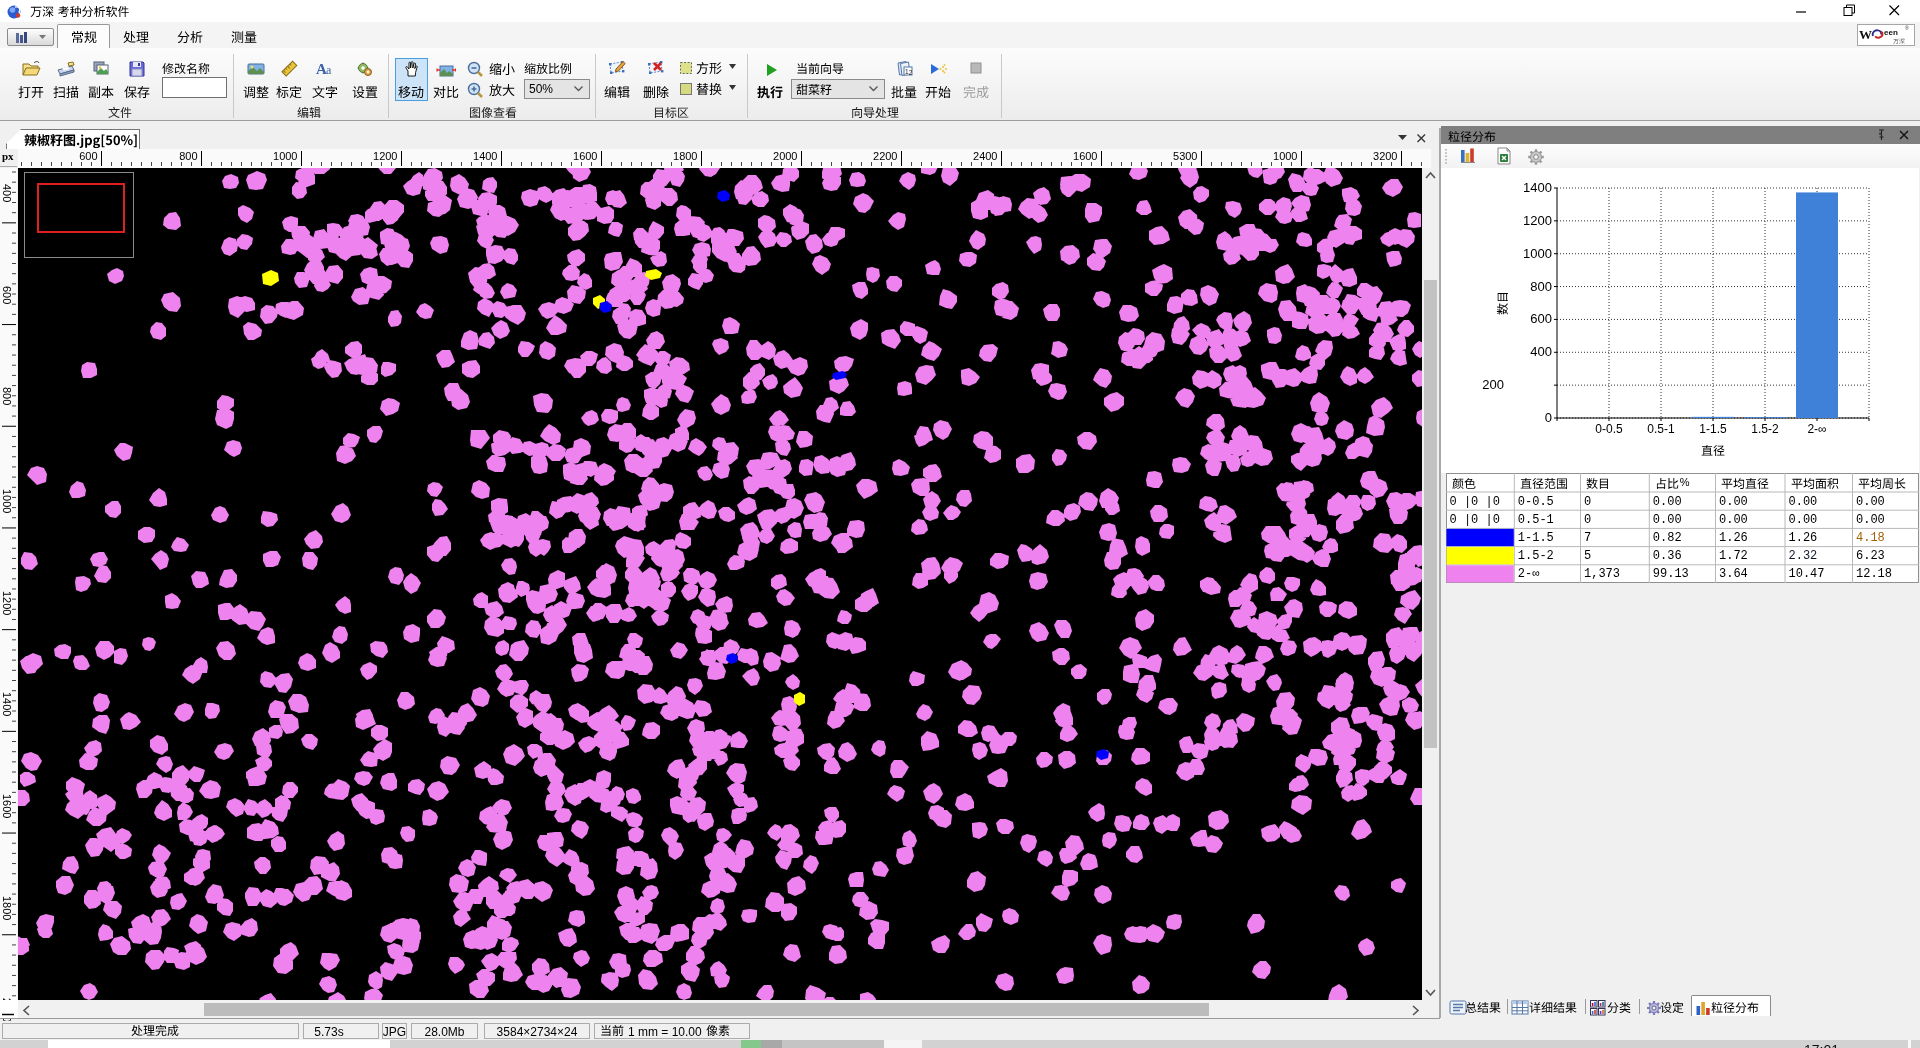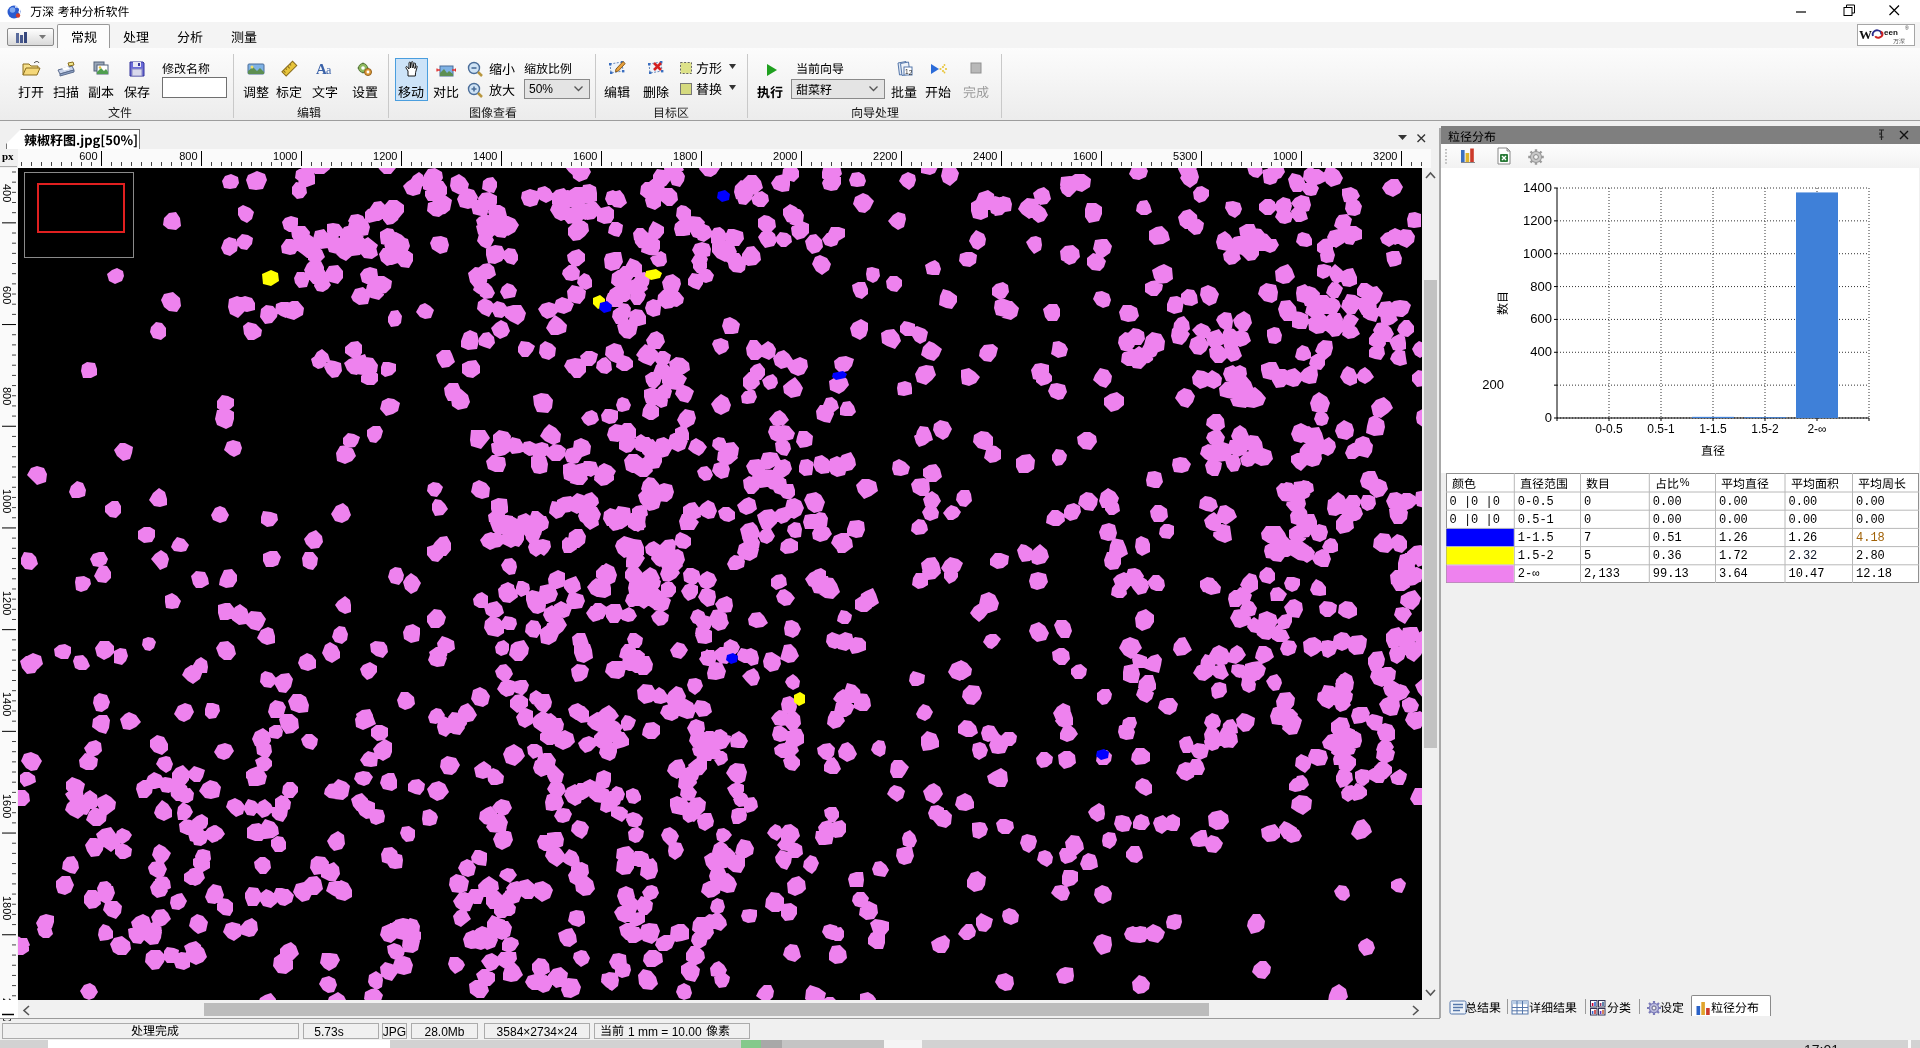--- a/index.html
+++ b/index.html
@@ -721,32 +721,32 @@
 <div style="position:absolute;left:1856.0px;top:494.5px;font:12px 'Liberation Mono',sans-serif;color:#000;white-space:pre;line-height:14px">0.00</div>
 <div style="position:absolute;left:1449.5px;top:512.7px;font:12px 'Liberation Mono',sans-serif;color:#000;white-space:pre;line-height:14px">0 |0 |0</div>
 <div style="position:absolute;left:1517.8px;top:512.7px;font:12px 'Liberation Mono',sans-serif;color:#000;white-space:pre;line-height:14px">0.5-1</div>
 <div style="position:absolute;left:1584.0px;top:512.7px;font:12px 'Liberation Mono',sans-serif;color:#000;white-space:pre;line-height:14px">0</div>
 <div style="position:absolute;left:1652.8px;top:512.7px;font:12px 'Liberation Mono',sans-serif;color:#000;white-space:pre;line-height:14px">0.00</div>
 <div style="position:absolute;left:1719.0px;top:512.7px;font:12px 'Liberation Mono',sans-serif;color:#000;white-space:pre;line-height:14px">0.00</div>
 <div style="position:absolute;left:1788.5px;top:512.7px;font:12px 'Liberation Mono',sans-serif;color:#000;white-space:pre;line-height:14px">0.00</div>
 <div style="position:absolute;left:1856.0px;top:512.7px;font:12px 'Liberation Mono',sans-serif;color:#000;white-space:pre;line-height:14px">0.00</div>
 <div style="position:absolute;left:1517.8px;top:530.9px;font:12px 'Liberation Mono',sans-serif;color:#000;white-space:pre;line-height:14px">1-1.5</div>
 <div style="position:absolute;left:1584.0px;top:530.9px;font:12px 'Liberation Mono',sans-serif;color:#000;white-space:pre;line-height:14px">7</div>
-<div style="position:absolute;left:1652.8px;top:530.9px;font:12px 'Liberation Mono',sans-serif;color:#000;white-space:pre;line-height:14px">0.51</div>
+<div style="position:absolute;left:1652.8px;top:530.9px;font:12px 'Liberation Mono',sans-serif;color:#000;white-space:pre;line-height:14px">0.82</div>
 <div style="position:absolute;left:1719.0px;top:530.9px;font:12px 'Liberation Mono',sans-serif;color:#000;white-space:pre;line-height:14px">1.26</div>
 <div style="position:absolute;left:1788.5px;top:530.9px;font:12px 'Liberation Mono',sans-serif;color:#000;white-space:pre;line-height:14px">1.26</div>
 <div style="position:absolute;left:1856.0px;top:530.9px;font:12px 'Liberation Mono',sans-serif;color:#a16207;white-space:pre;line-height:14px">4.18</div>
 <div style="position:absolute;left:1517.8px;top:549.1px;font:12px 'Liberation Mono',sans-serif;color:#000;white-space:pre;line-height:14px">1.5-2</div>
 <div style="position:absolute;left:1584.0px;top:549.1px;font:12px 'Liberation Mono',sans-serif;color:#000;white-space:pre;line-height:14px">5</div>
 <div style="position:absolute;left:1652.8px;top:549.1px;font:12px 'Liberation Mono',sans-serif;color:#000;white-space:pre;line-height:14px">0.36</div>
 <div style="position:absolute;left:1719.0px;top:549.1px;font:12px 'Liberation Mono',sans-serif;color:#000;white-space:pre;line-height:14px">1.72</div>
 <div style="position:absolute;left:1788.5px;top:549.1px;font:12px 'Liberation Mono',sans-serif;color:#0f172a;white-space:pre;line-height:14px">2.32</div>
-<div style="position:absolute;left:1856.0px;top:549.1px;font:12px 'Liberation Mono',sans-serif;color:#000;white-space:pre;line-height:14px">2.80</div>
+<div style="position:absolute;left:1856.0px;top:549.1px;font:12px 'Liberation Mono',sans-serif;color:#000;white-space:pre;line-height:14px">6.23</div>
 <div style="position:absolute;left:1517.8px;top:567.3px;font:12px 'Liberation Mono',sans-serif;color:#000;white-space:pre;line-height:14px">2-∞</div>
-<div style="position:absolute;left:1584.0px;top:567.3px;font:12px 'Liberation Mono',sans-serif;color:#000;white-space:pre;line-height:14px">2,133</div>
+<div style="position:absolute;left:1584.0px;top:567.3px;font:12px 'Liberation Mono',sans-serif;color:#000;white-space:pre;line-height:14px">1,373</div>
 <div style="position:absolute;left:1652.8px;top:567.3px;font:12px 'Liberation Mono',sans-serif;color:#000;white-space:pre;line-height:14px">99.13</div>
 <div style="position:absolute;left:1719.0px;top:567.3px;font:12px 'Liberation Mono',sans-serif;color:#000;white-space:pre;line-height:14px">3.64</div>
 <div style="position:absolute;left:1788.5px;top:567.3px;font:12px 'Liberation Mono',sans-serif;color:#000;white-space:pre;line-height:14px">10.47</div>
 <div style="position:absolute;left:1856.0px;top:567.3px;font:12px 'Liberation Mono',sans-serif;color:#000;white-space:pre;line-height:14px">12.18</div>
 <div style="position:absolute;left:1441px;top:996px;width:479px;height:20px;background:#f0f0f0;border:border-top:1px solid #c0c0c0"></div>
 <div style="position:absolute;left:1691px;top:995px;width:80px;height:22px;background:#ffffff;border:1px solid #8a8a8a;border-bottom:none;border-radius:2px 2px 0 0"></div>
 <svg style="position:absolute;left:1449px;top:999px" width="18" height="17" viewBox="0 0 18 17">
     <rect x="1" y="2" width="16" height="13" rx="1.5" fill="#eef3fa" stroke="#5577aa"></rect>
     <path d="M4 5.5 L14 5.5 M4 8.5 L14 8.5 M4 11.5 L11 11.5" stroke="#5577aa" stroke-width="1.4"></path>
   </svg>

